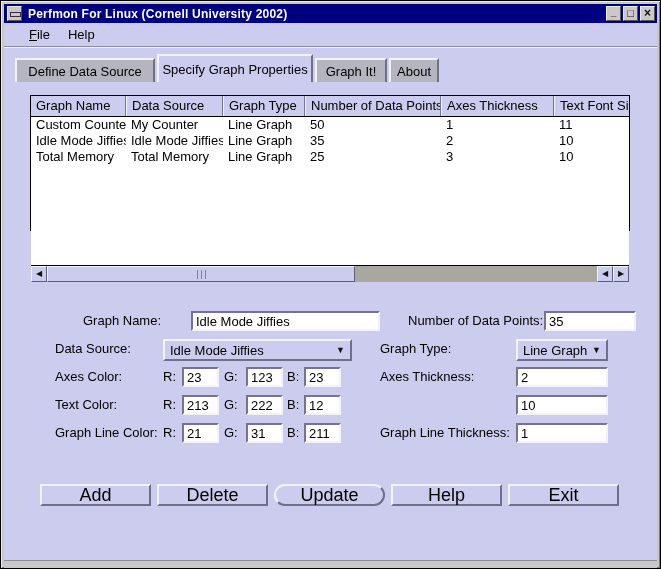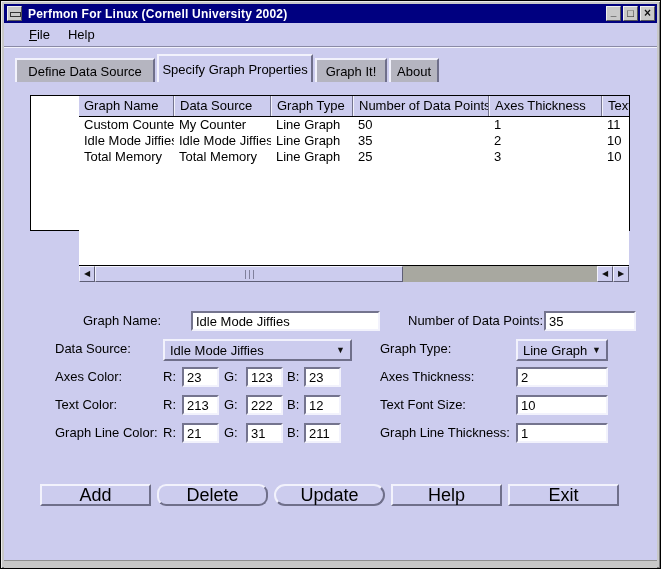--- a/index.html
+++ b/index.html
@@ -66,21 +66,21 @@
     border-bottom:none;
     display:flex; align-items:center; justify-content:center;
     font-size:13px; white-space:nowrap; padding:0 8px;
   }
   .tab.active{ height:28px; background:#ccccee; }
   .tab.t1{ width:140px;margin-top:48px; } .tab.t2{ width:156px; } .tab.t3{ width:72px; } .tab.t4{ width:50px; }
 
   
   .table-frame{
     position:absolute; left:26px; top:72px; width:600px; height:136px;
-    border:1px solid #000; background:#fff;padding-left:48px;
+    border:1px solid #000; background:#fff;
   }
   .t-header{
     display:flex; height:21px; background:#ccccee; border-bottom:1px solid #000;
     overflow:hidden;
   }
   .t-header .hc{
     font-size:13px; line-height:19px; padding-left:5px; white-space:nowrap;
     overflow:hidden; flex:none;
     border-left:1px solid #f2f2fc; border-right:1px solid #74748e;
   }
@@ -142,21 +142,21 @@
   }
   .dd-arrow{ margin-left:auto; margin-right:5px; font-size:9px; line-height:9px; color:#111; }
 
   
   .btn{
     position:absolute; top:461px; width:111px; height:22px;
     background:#ccccee; border:2px solid; border-color:#f2f2fc #6f6f8a #6f6f8a #f2f2fc;
     display:flex; align-items:center; justify-content:center;
     font-size:18px; cursor:default;
   }
-  .b1{ left:36px; } .b2{ left:153px;border-radius:9px; } .b3{ left:270px;border-radius:11px; } .b4{ left:387px; } .b5{ left:504px; }
+  .b1{ left:36px; } .b2{ left:153px; } .b3{ left:270px;border-radius:11px; } .b4{ left:387px; } .b5{ left:504px; }
 
   .bottom-frame{
     position:absolute; left:3px; bottom:0; width:653px; height:8px;
     background:#c8c8c8; border-top:1px solid #8f8f8f;
   }
 </style>
 </head>
 <body>
 
 <div class="window">
@@ -281,21 +281,20 @@
 
     <span class="flabel rcol-label r2">Graph Type:</span>
     <div class="dropdown rcol-ctl r2">
       <span>Line Graph</span>
       <span class="dd-arrow">▼</span>
     </div>
 
     <span class="flabel rcol-label r3">Axes Thickness:</span>
     <input type="text" class="tfield rcol-ctl r3" value="2" style="">
 
-    <span class="flabel rcol-label r4">Text Font Size:</span>
     <input type="text" class="tfield rcol-ctl r4" value="10" style="">
 
     <span class="flabel rcol-label r5">Graph Line Thickness:</span>
     <input type="text" class="tfield rcol-ctl r5" value="1" style="">
 
     <div class="btn b1">Add</div>
     <div class="btn b2">Delete</div>
     <div class="btn b3">Update</div>
     <div class="btn b4">Help</div>
     <div class="btn b5">Exit</div>

